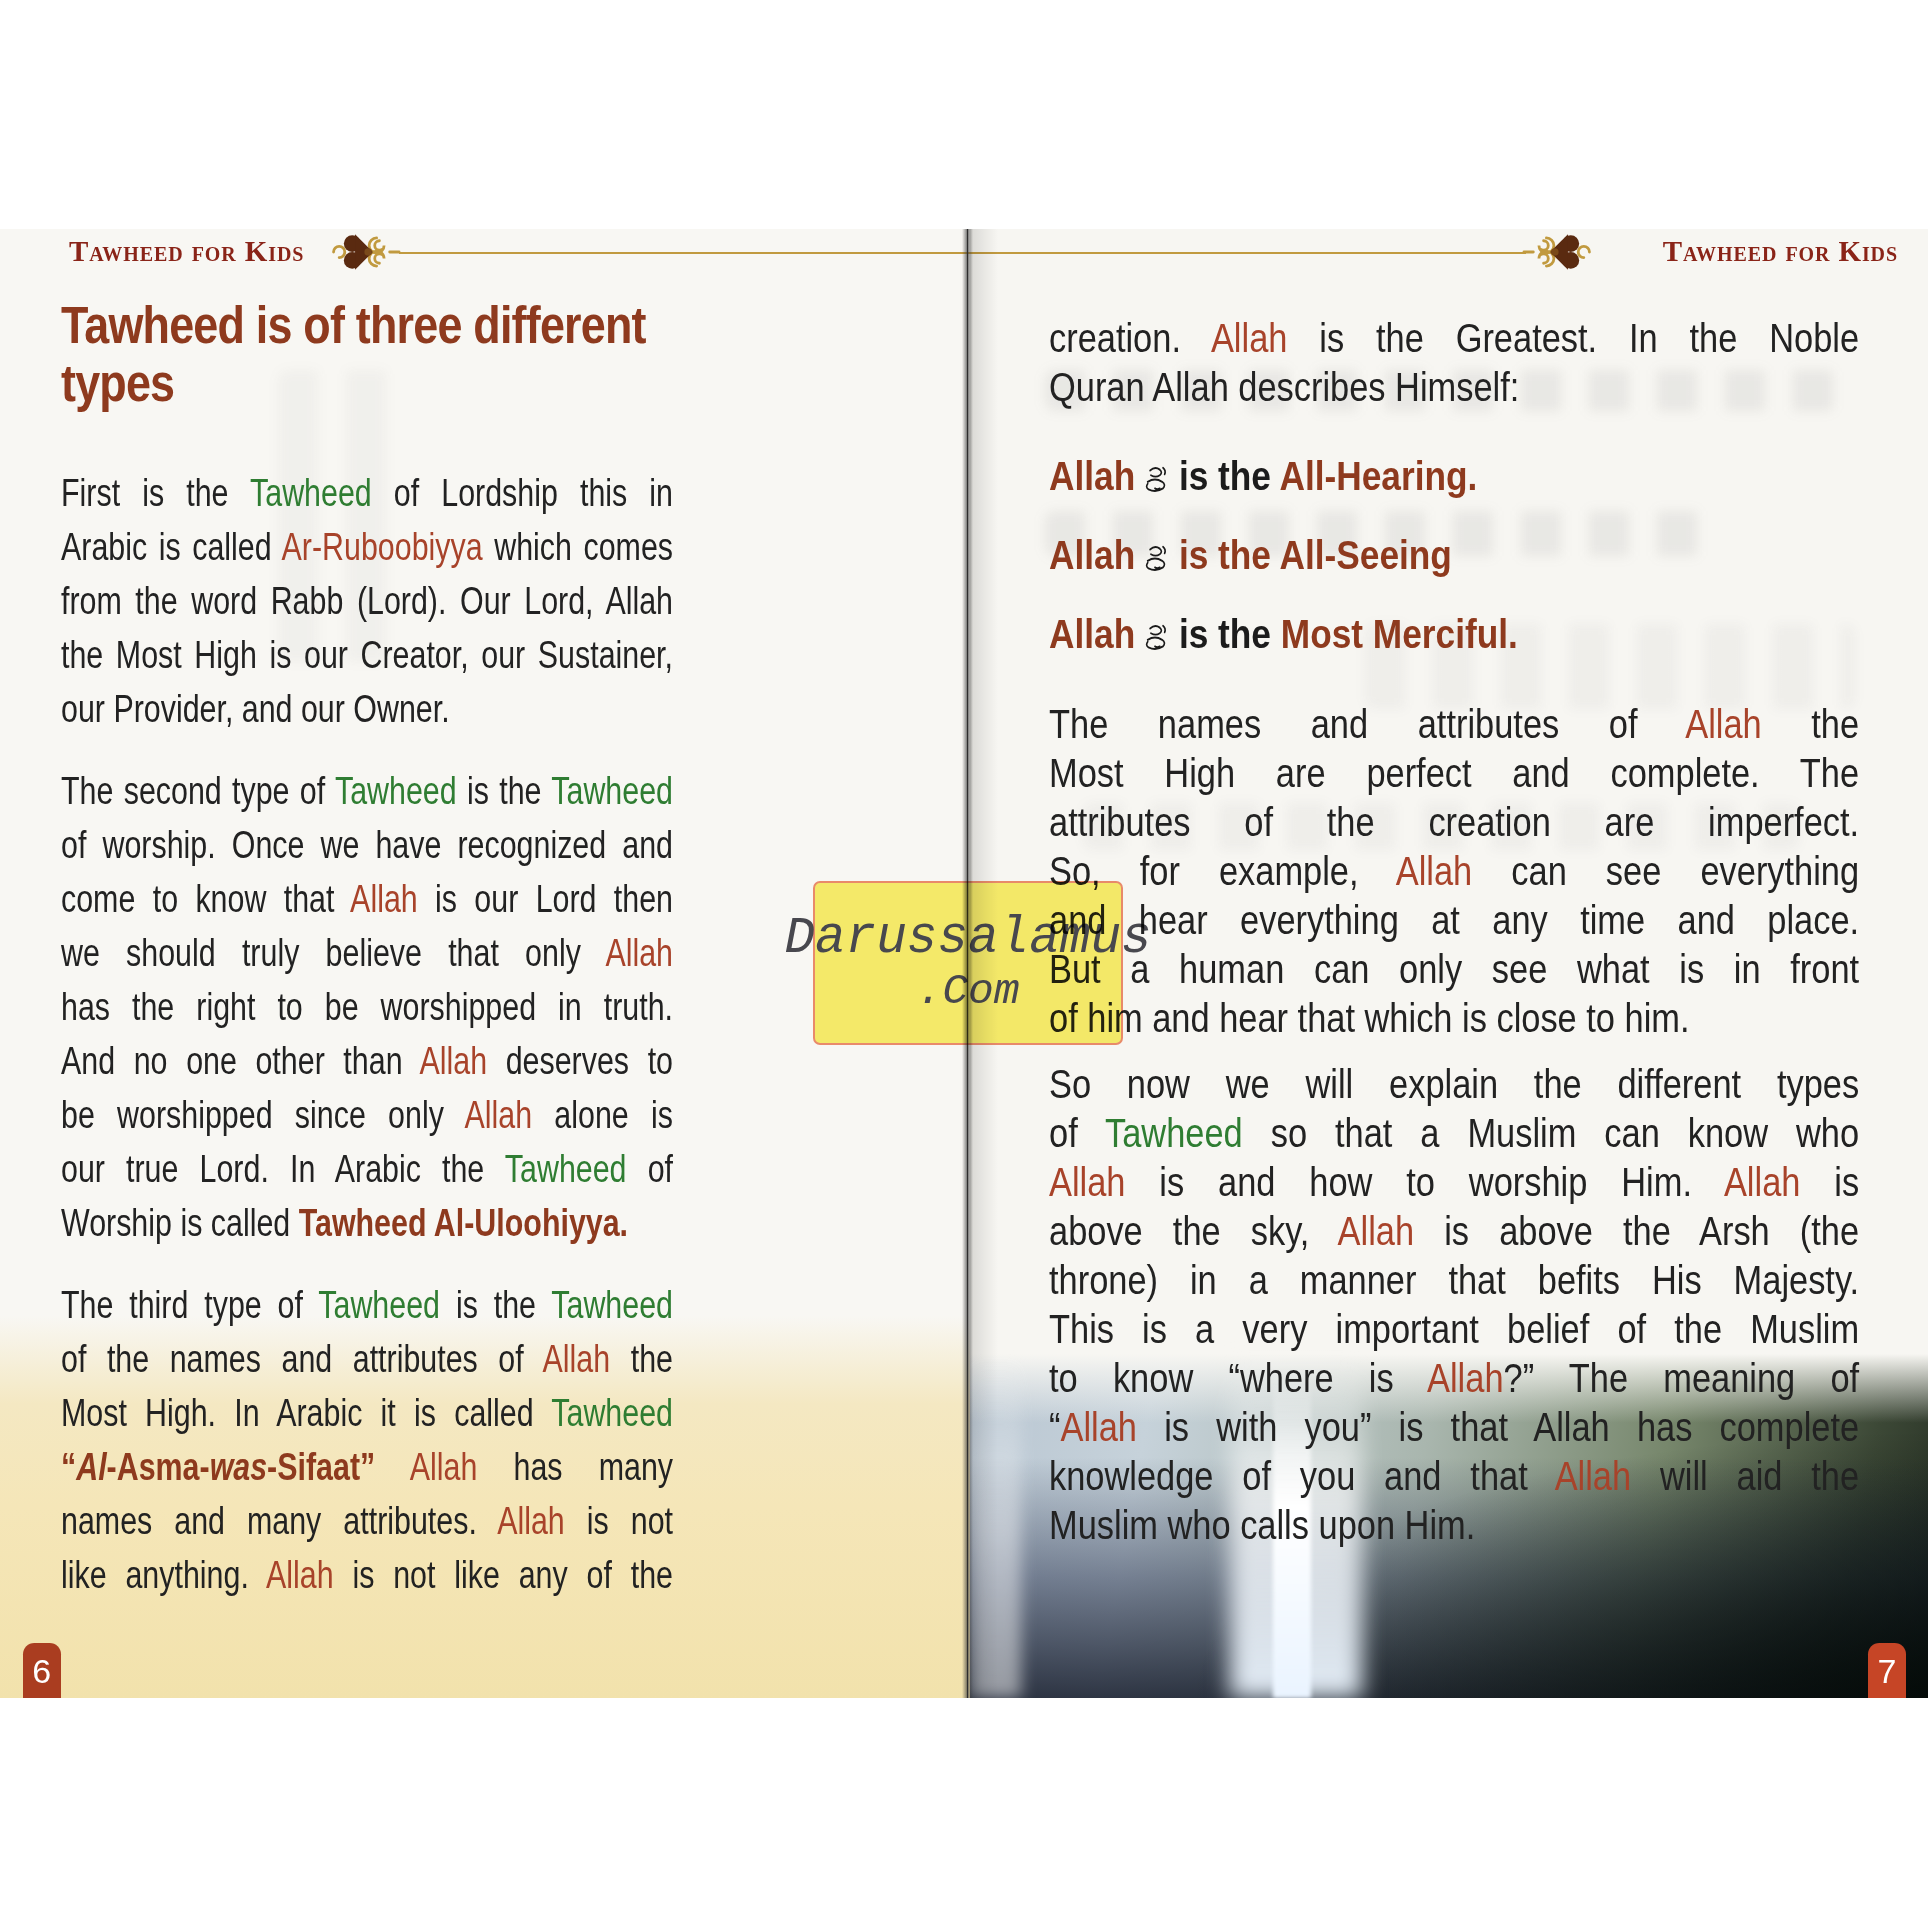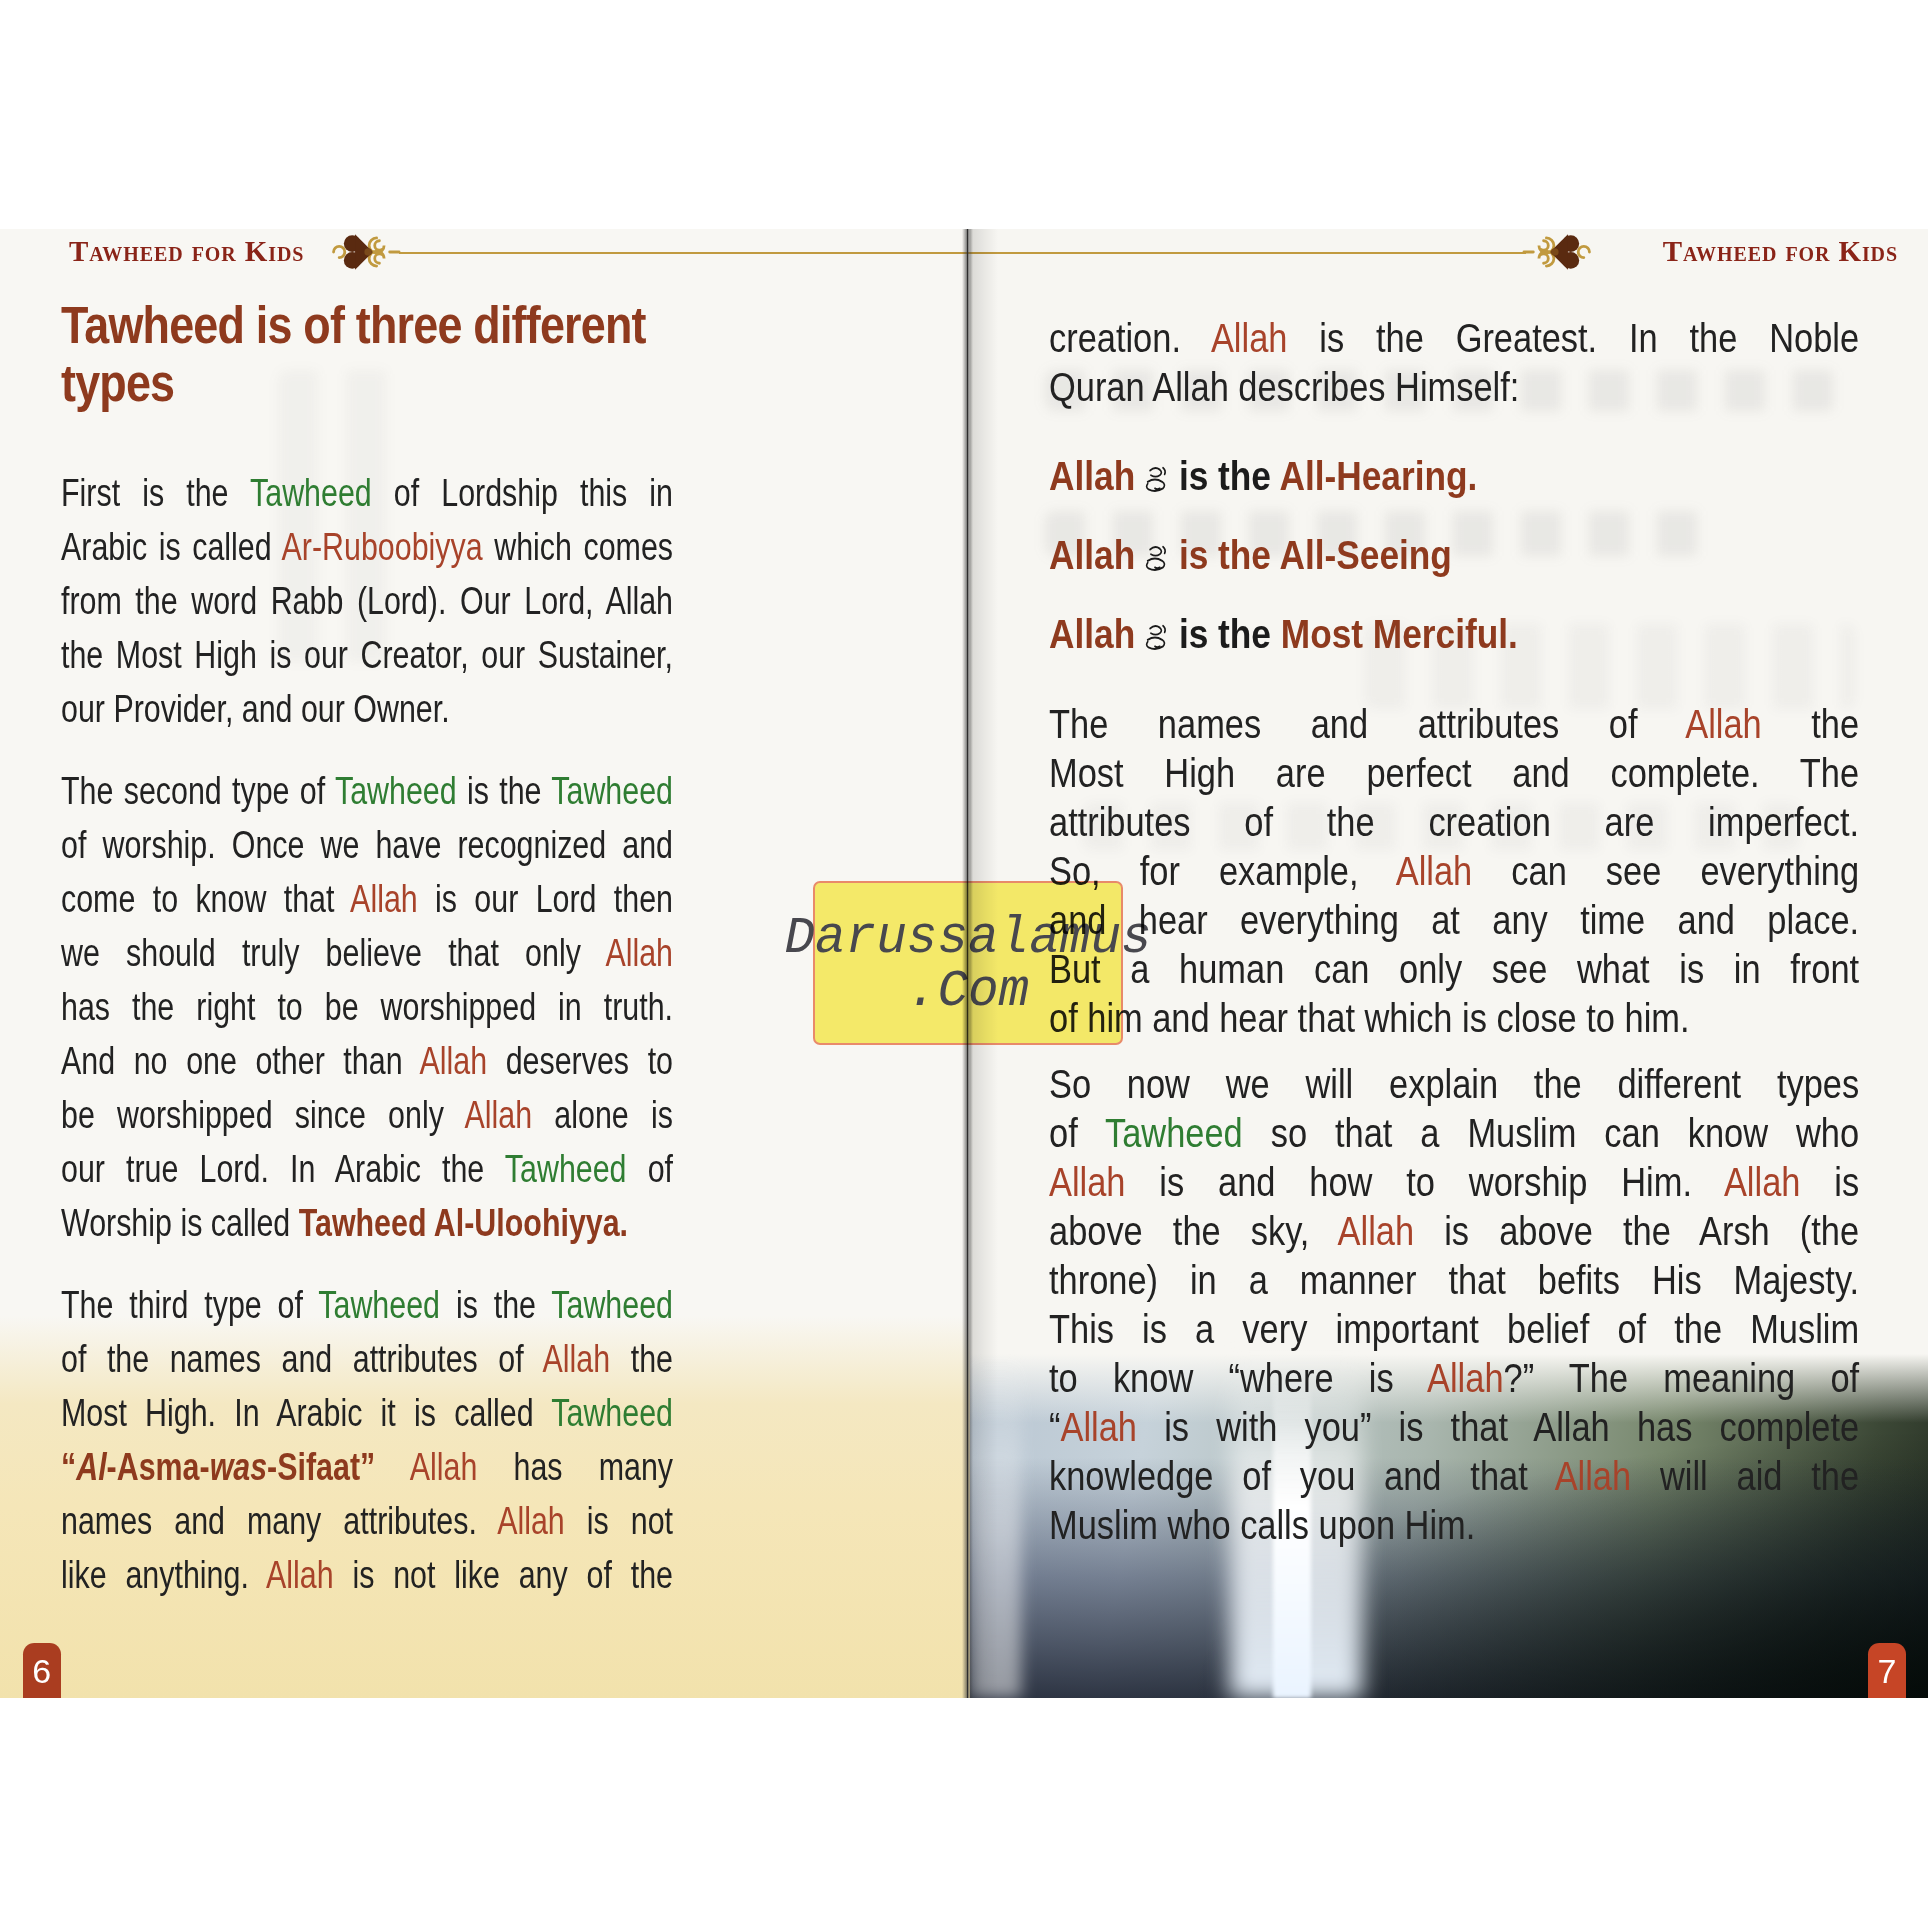--- a/index.html
+++ b/index.html
@@ -81,21 +81,21 @@
     color:#fff;font-size:34px;text-align:center;line-height:56px;z-index:5;}
   .page-left .page-tab{left:22.6px;background:#aa3d20;}
   .page-right .page-tab{left:898px;background:#c64526;}
 
   
   .watermark{position:absolute;left:813px;top:640px;width:306px;height:160px;z-index:7;
     background:rgba(250,239,85,0.85);border:2.8px solid rgba(239,133,112,0.9);border-radius:7px;
     mix-blend-mode:multiply;display:flex;flex-direction:column;align-items:center;justify-content:center;
     font-family:Liberation Mono, monospace;font-style:italic;color:#4a4a52;margin-top:12px;}
   .watermark .l1{font-size:51px;line-height:56px;}
-  .watermark .l2{font-size:51px;line-height:49px;}
+  .watermark .l2{font-size:43px;line-height:49px;}
 
   
   .smudge{position:absolute;filter:blur(5.6px);border-radius:9.4px;z-index:1;
     background:repeating-linear-gradient(90deg,rgba(110,110,110,0.10) 0 40px,rgba(110,110,110,0) 40px 68px);}
 </style>
 </head>
 <body>
 
 <div class="canvas">
   <div class="spread">

